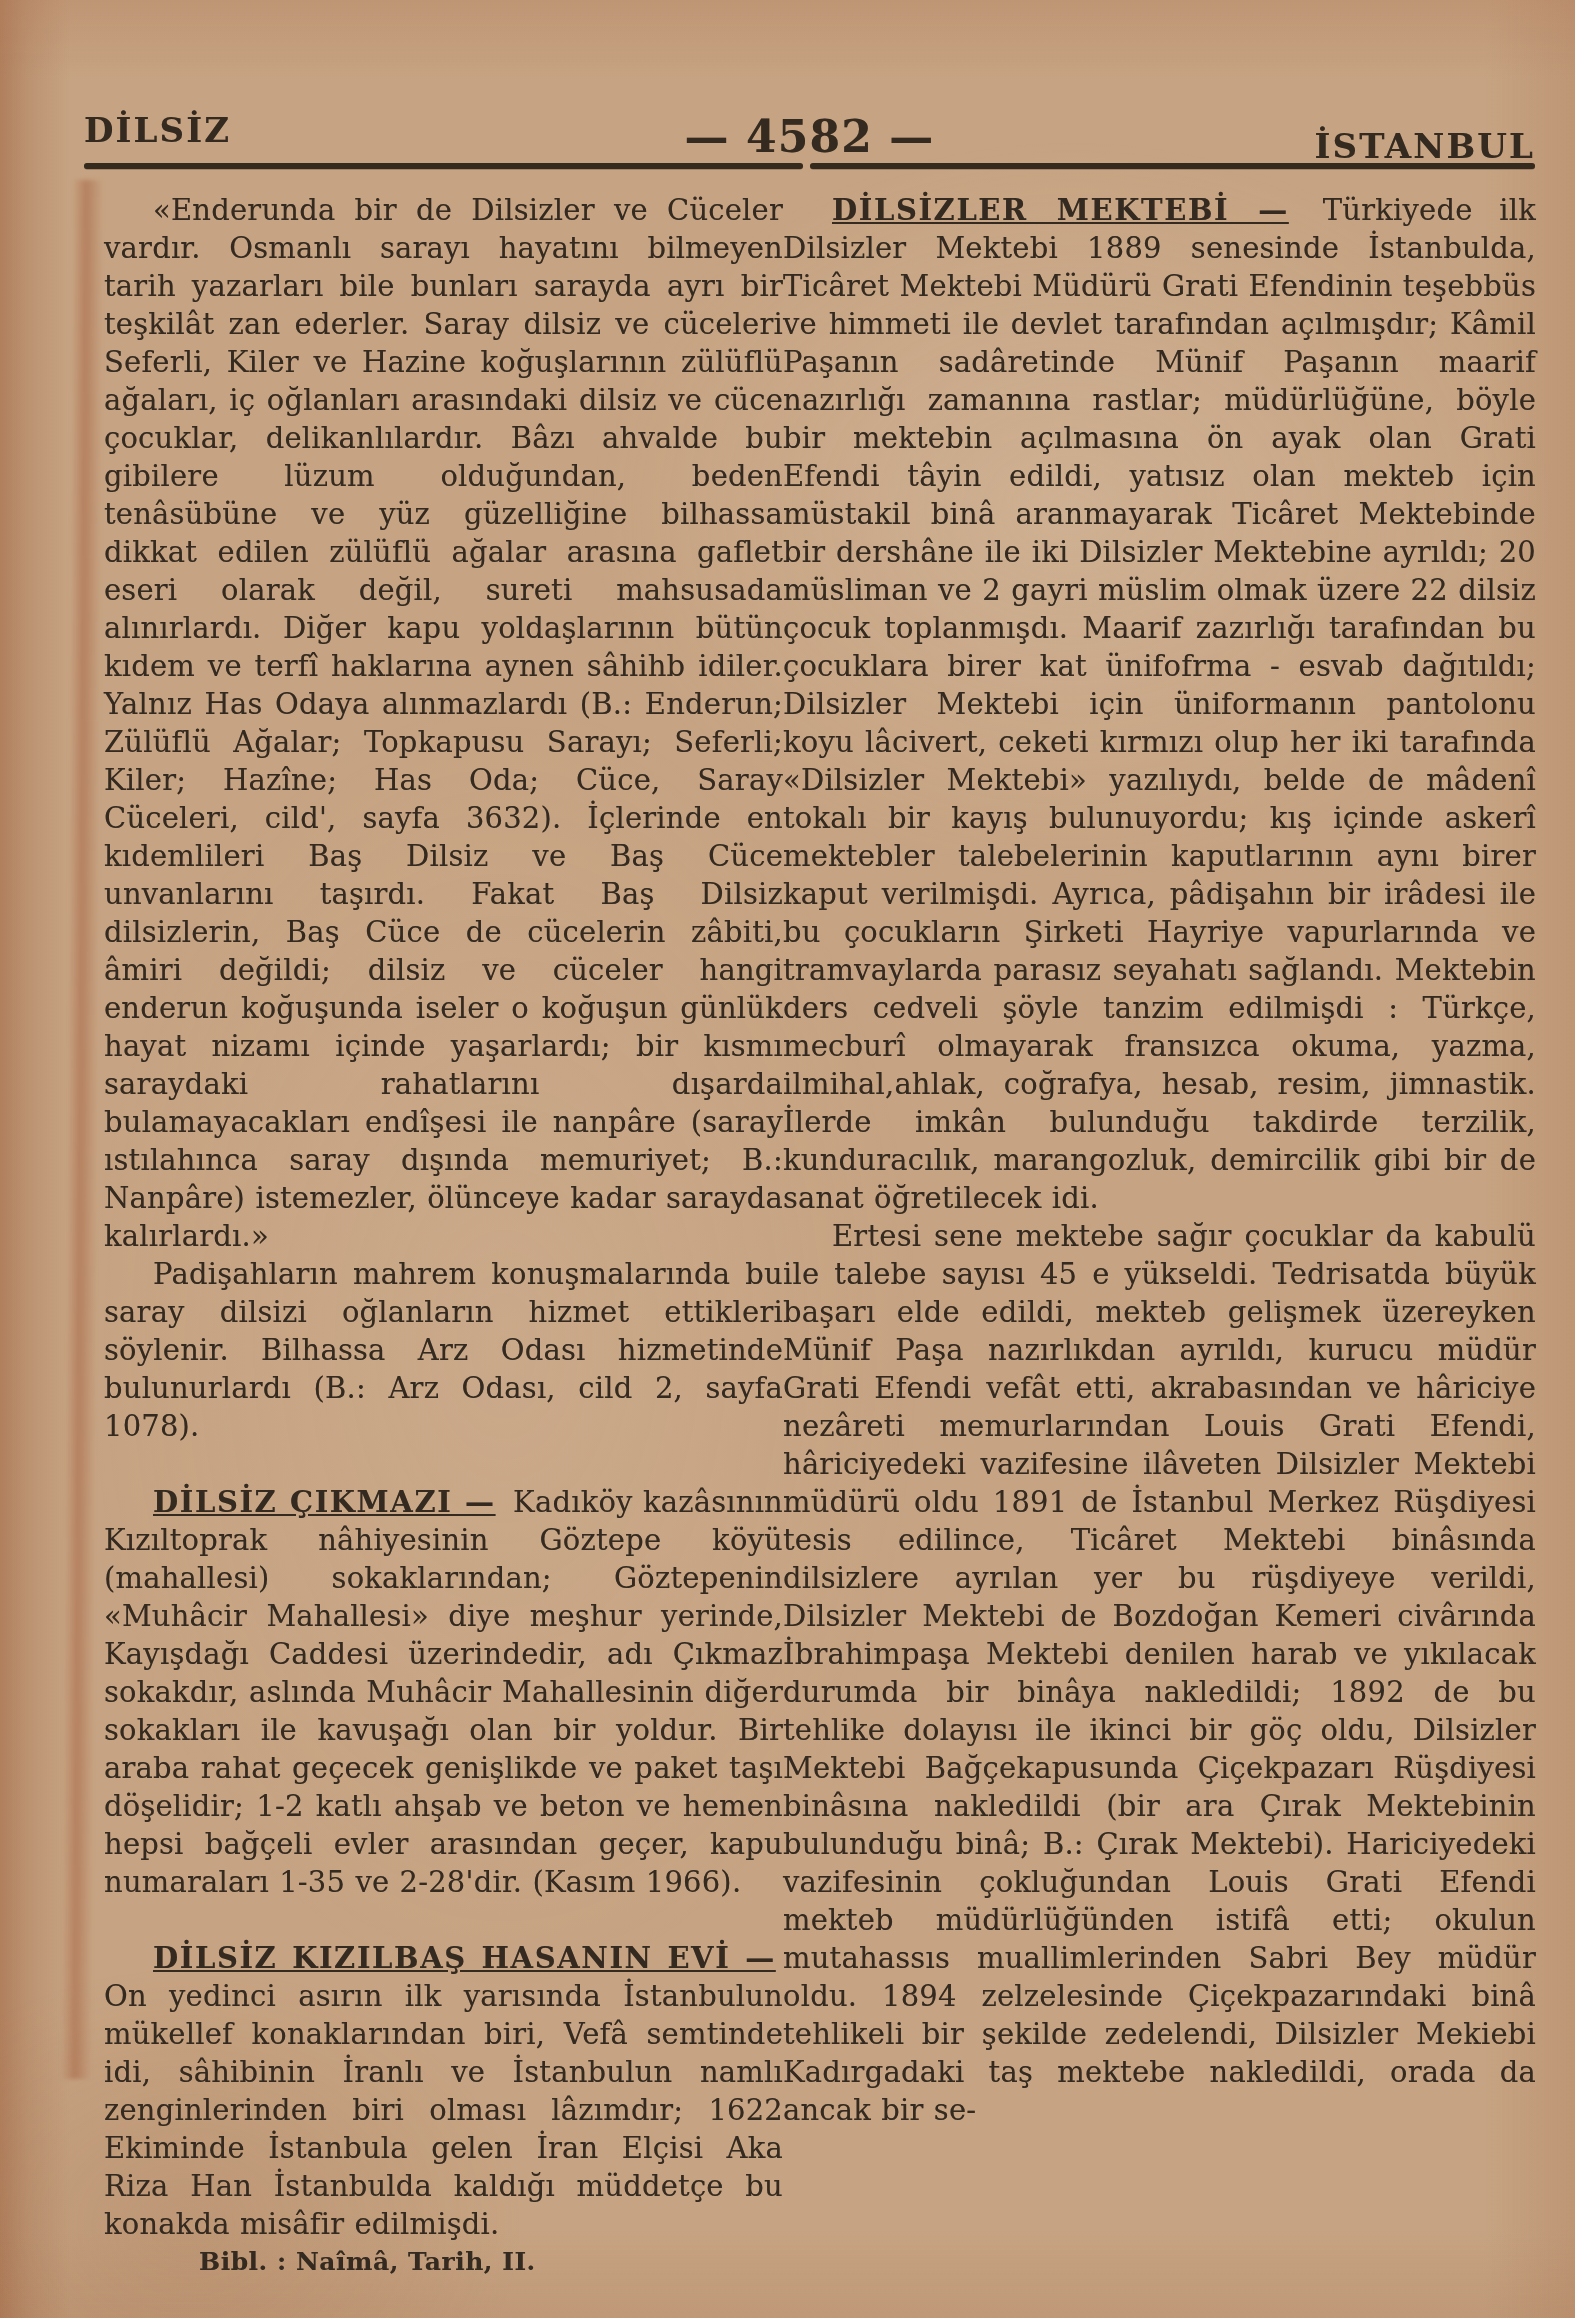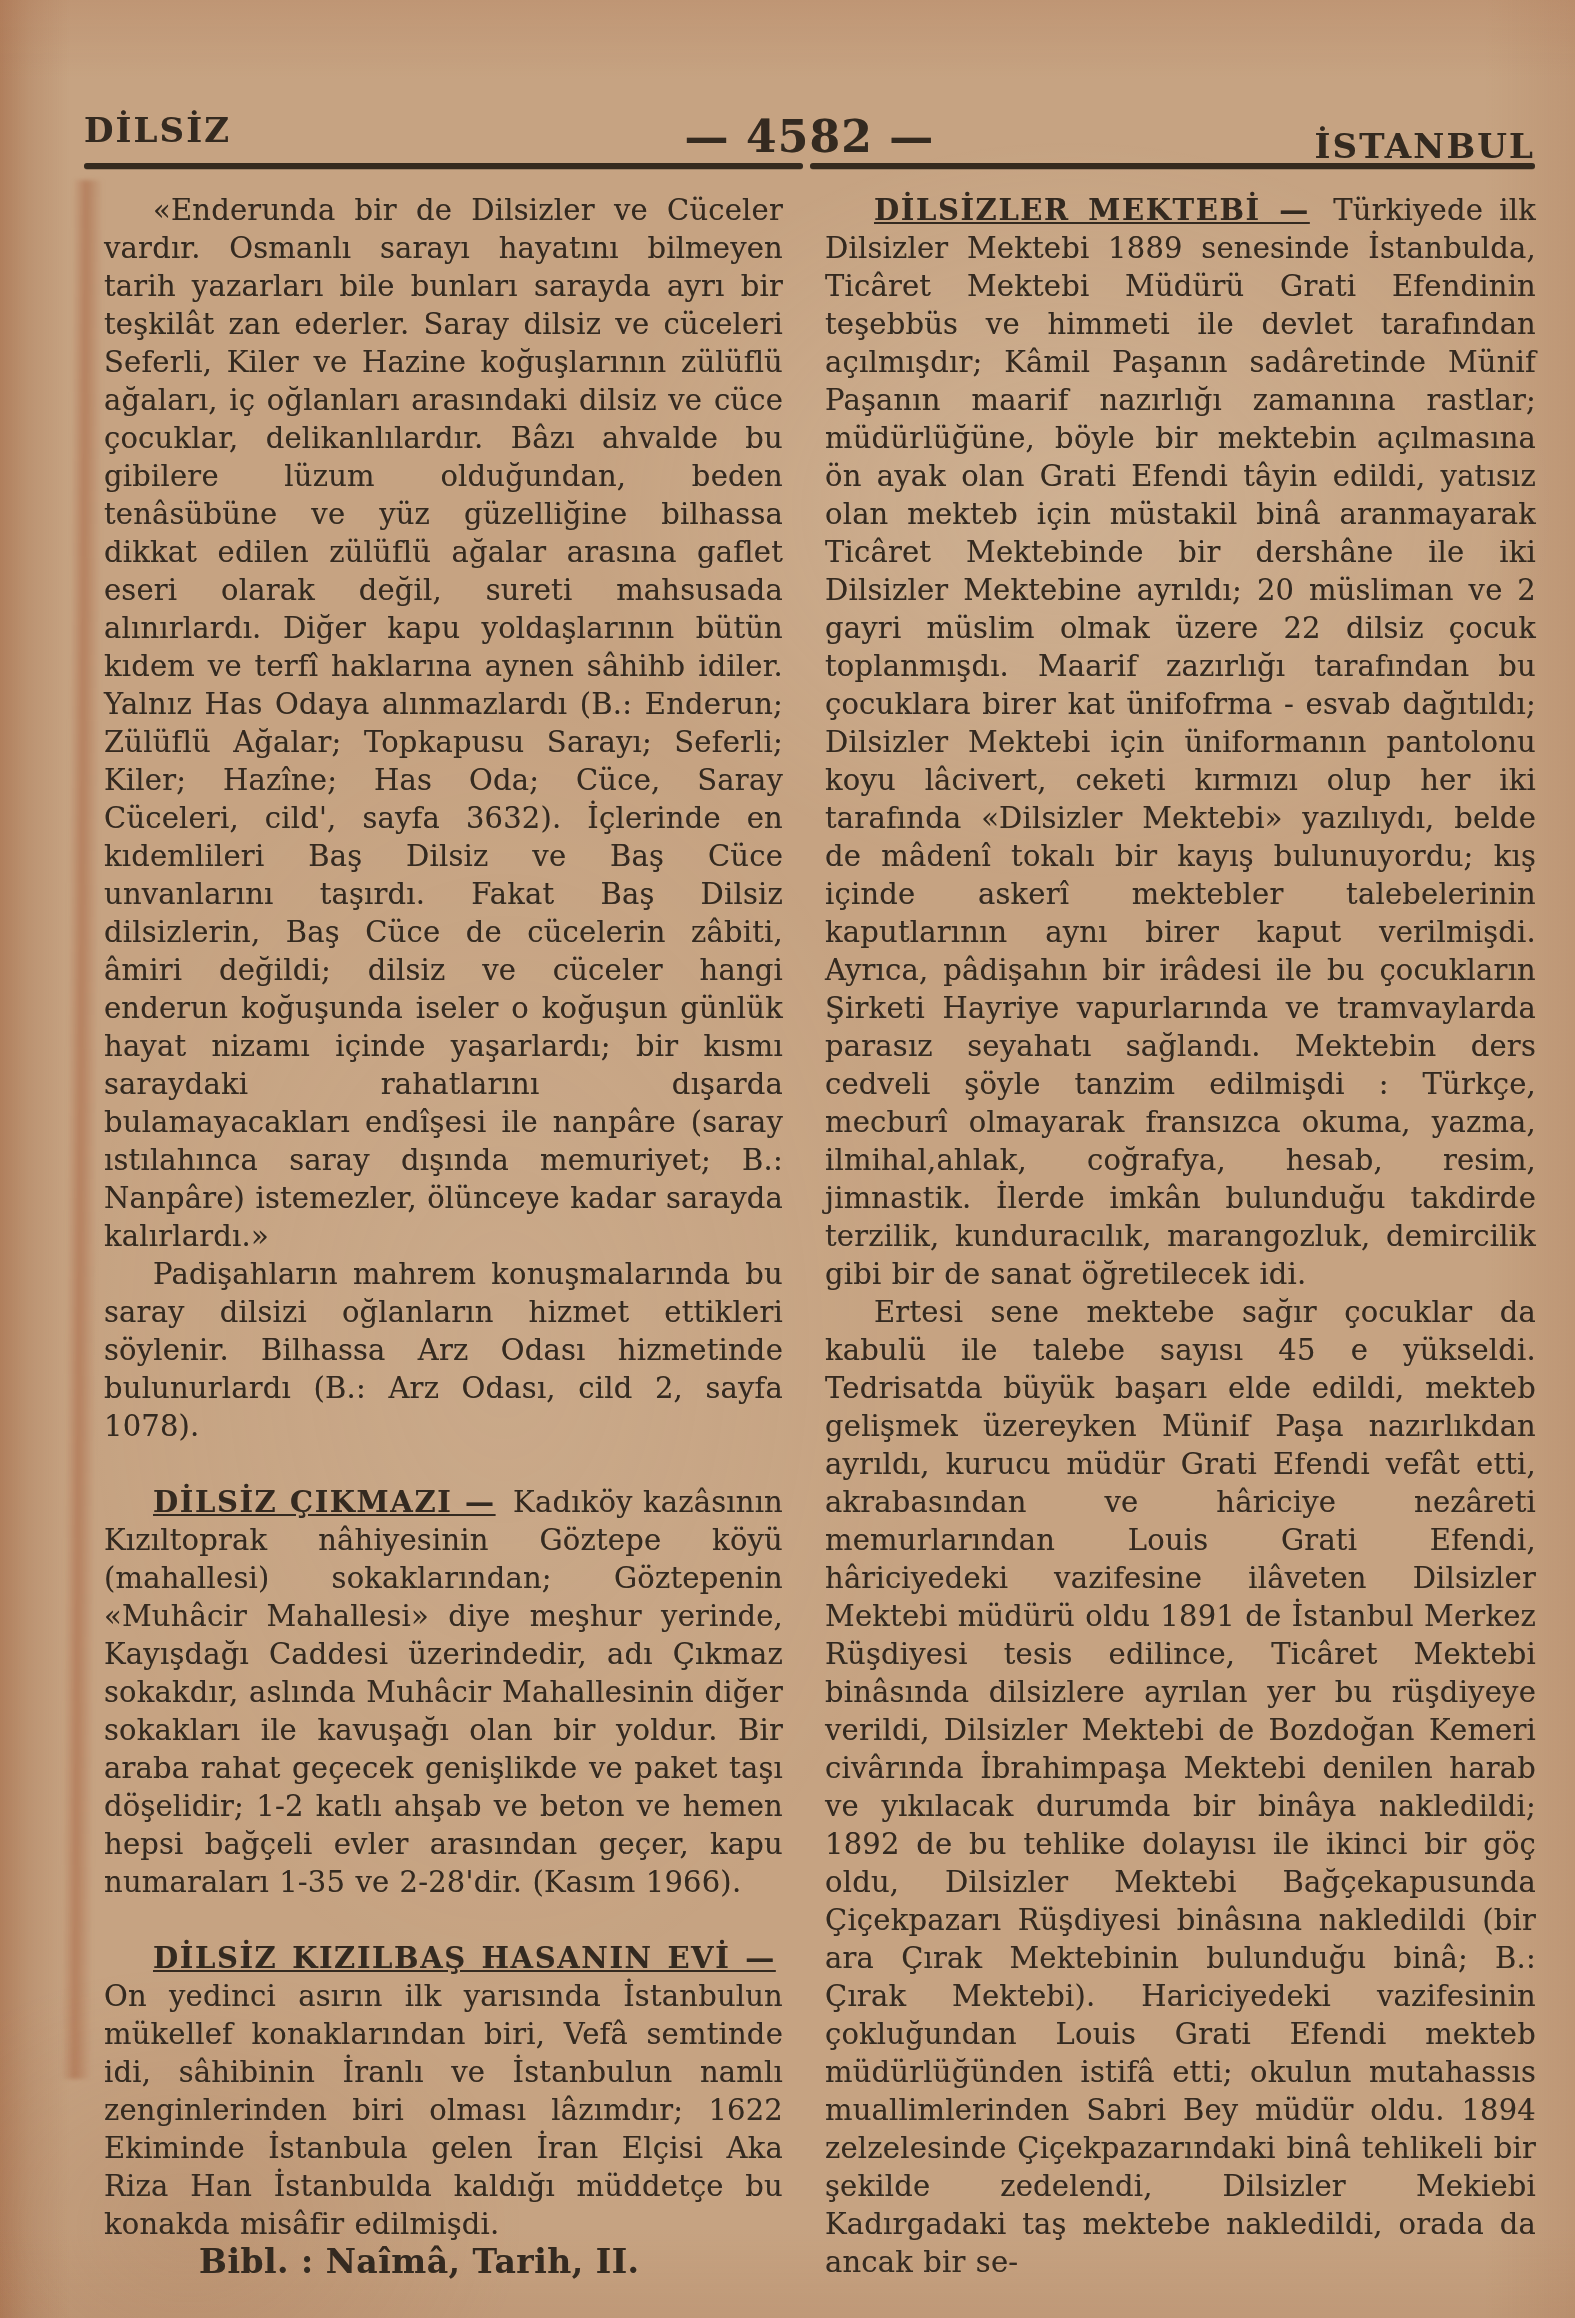--- a/index.html
+++ b/index.html
@@ -73,21 +73,20 @@
   }
   .rule-left  { width: 719px; }
   .rule-right { flex: 1; }
 
   .columns {
     position: absolute;
     top: 191px;
     left: 104px;
     right: 40px;
     display: flex;
-    gap: 42px;
     justify-content: flex-end;
   }
   .col-left  { width: 679px; }
   .col-right { flex: 1; }
 
   .para {
     margin: 0;
     font-size: 29px;
     line-height: 38px;
     text-align: justify;
@@ -102,21 +101,21 @@
 
   .headword {
     font-weight: bold;
     letter-spacing: 1.6px;
     margin-right: 0.25em;
     text-decoration: underline;
   }
 
   .bibl {
     margin: 0;
-    font-size: 33px;
+    font-size: 25px;
     line-height: 38px;
     font-weight: bold;
     text-indent: 95px;
     letter-spacing: 0.5px;
     text-shadow: 0 0 0.5px rgba(52,42,32,0.38);
   }
 </style>
 </head>
 <body>
 

